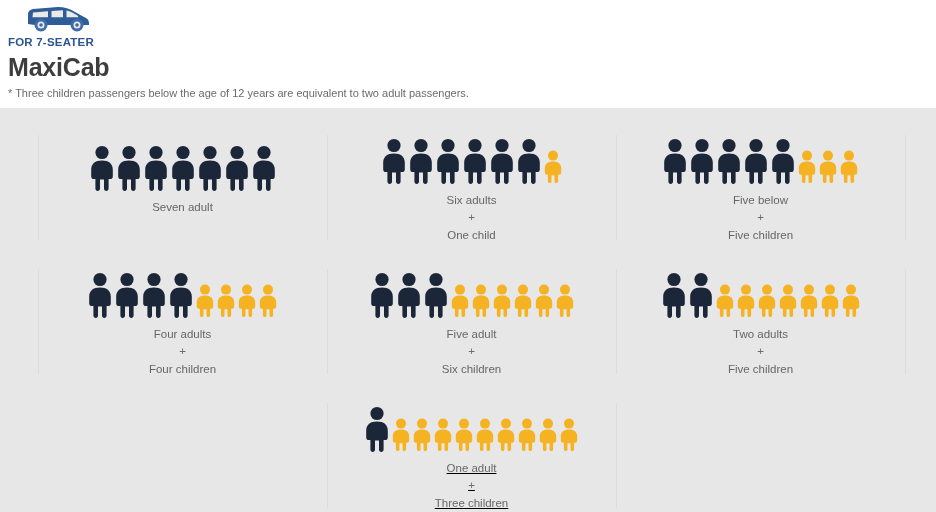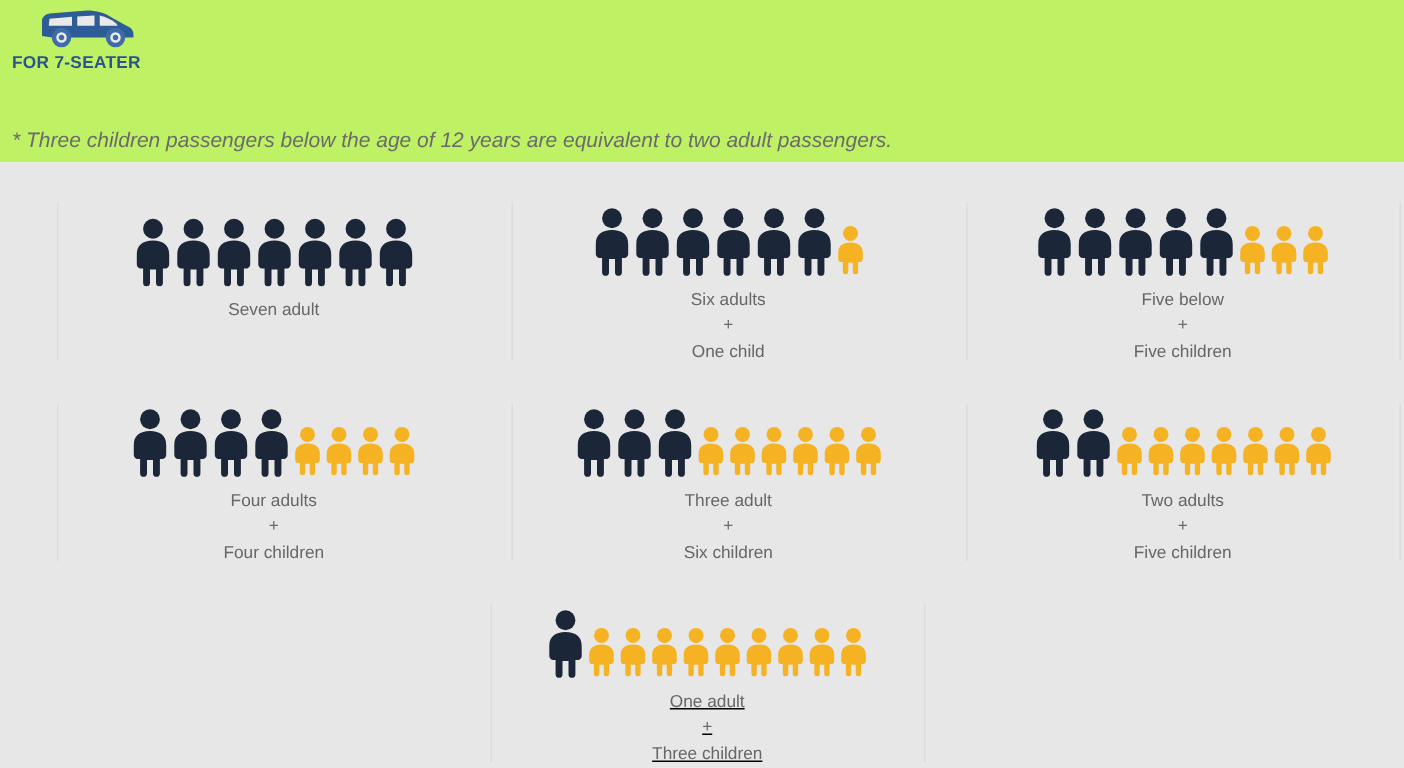--- a/index.html
+++ b/index.html
@@ -14,21 +14,21 @@
     overflow: hidden;
     position: relative;
   }
 
   
   .header {
     position: absolute;
     left: 0; top: 0;
     width: 936px;
     height: 108px;
-    background: #bef264;
+    background: #ffffff;
     padding: 0;
   }
   .badge-block {
     position: absolute;
     left: 8px;
     top: 4px;
     width: 96px;
     text-align: left;
   }
   .van-icon {
@@ -53,41 +53,39 @@
     font-size: 25px;
     font-weight: bold;
     color: #3d3d3d;
     letter-spacing: -.2px;
     line-height: 30px;
   }
   .footnote {
     position: absolute;
     left: 8px;
     top: 86px;
-    font-size: 14px;
-    font-style: italic;
+    font-size: 11px;
     color: #6b6b6b;
     line-height: 15px;
     white-space: nowrap;
   }
 
   
   .grid {
     position: absolute;
     left: 0;
     top: 110px;
     width: 936px;
     height: 402px;
   }
   .grid-row {
     position: relative;
     display: flex;
     width: 936px;
     height: 134px;
-    gap: 14px;
   }
   .cell {
     position: relative;
     flex: 0 0 289px;
     width: 289px;
     height: 134px;
     display: flex;
     flex-direction: column;
     align-items: center;
     justify-content: flex-start;
@@ -154,20 +152,21 @@
       <path d="M29.5 7 L41 6.3 L41 13.2 L29.5 13.2 Z" fill="#e9e9e9"></path>
       <path d="M44.5 6.4 C48.5 7.2 52 9 55.5 11.6 L56.5 13.2 L44.5 13.2 Z" fill="#e9e9e9"></path>
       <circle class="wheel" cx="19" cy="21" r="5"></circle>
       <circle class="wheel" cx="55" cy="21" r="5"></circle>
       <circle cx="19" cy="21" r="1.8" fill="#3f6ca8"></circle>
       <circle cx="55" cy="21" r="1.8" fill="#3f6ca8"></circle>
     </svg>
     <div class="badge-label">FOR 7-SEATER</div>
   </div>
 
+  <div class="main-title">MaxiCab</div>
   <div class="footnote">* Three children passengers below the age of 12 years are equivalent to two adult passengers.</div>
 </div>
 
 <div class="grid">
     <div class="grid-row">
       <div class="cell offset-first">
         <div class="figures">
           <svg class="fig adult" viewBox="0 0 26 46">
             <circle cx="13" cy="7.5" r="6.6" fill="#1b2638"></circle>
             <path d="M13 15.4 C6.2 15.4 2.2 18.6 2.2 24.6 L2.2 31.4 C2.2 33 3.4 34 4.8 34 L6.4 34 L6.4 43.6 C6.4 45 7.4 45.9 8.7 45.9 C10 45.9 11 45 11 43.6 L11 34.6 L15 34.6 L15 43.6 C15 45 16 45.9 17.3 45.9 C18.6 45.9 19.6 45 19.6 43.6 L19.6 34 L21.2 34 C22.6 34 23.8 33 23.8 31.4 L23.8 24.6 C23.8 18.6 19.8 15.4 13 15.4 Z" fill="#1b2638"></path>
@@ -355,21 +354,21 @@
           <svg class="fig child" viewBox="0 0 20 33">
             <circle cx="10" cy="5.6" r="5" fill="#f5b324"></circle>
             <path d="M10 11.6 C4.8 11.6 1.8 14 1.8 18.4 L1.8 22.6 C1.8 23.9 2.7 24.7 3.8 24.7 L4.9 24.7 L4.9 31.2 C4.9 32.3 5.7 33 6.7 33 C7.7 33 8.5 32.3 8.5 31.2 L8.5 25.2 L11.5 25.2 L11.5 31.2 C11.5 32.3 12.3 33 13.3 33 C14.3 33 15.1 32.3 15.1 31.2 L15.1 24.7 L16.2 24.7 C17.3 24.7 18.2 23.9 18.2 22.6 L18.2 18.4 C18.2 14 15.2 11.6 10 11.6 Z" fill="#f5b324"></path>
           </svg>
           <svg class="fig child" viewBox="0 0 20 33">
             <circle cx="10" cy="5.6" r="5" fill="#f5b324"></circle>
             <path d="M10 11.6 C4.8 11.6 1.8 14 1.8 18.4 L1.8 22.6 C1.8 23.9 2.7 24.7 3.8 24.7 L4.9 24.7 L4.9 31.2 C4.9 32.3 5.7 33 6.7 33 C7.7 33 8.5 32.3 8.5 31.2 L8.5 25.2 L11.5 25.2 L11.5 31.2 C11.5 32.3 12.3 33 13.3 33 C14.3 33 15.1 32.3 15.1 31.2 L15.1 24.7 L16.2 24.7 C17.3 24.7 18.2 23.9 18.2 22.6 L18.2 18.4 C18.2 14 15.2 11.6 10 11.6 Z" fill="#f5b324"></path>
           </svg>
         </div>
         <div class="caption">
-          <div>Three adult</div>
+          <div>Five adult</div>
           <div class="plus">+</div>
           <div>Six children</div>
         </div>
       </div>
       <div class="cell last">
         <div class="figures">
           <svg class="fig adult" viewBox="0 0 26 46">
             <circle cx="13" cy="7.5" r="6.6" fill="#1b2638"></circle>
             <path d="M13 15.4 C6.2 15.4 2.2 18.6 2.2 24.6 L2.2 31.4 C2.2 33 3.4 34 4.8 34 L6.4 34 L6.4 43.6 C6.4 45 7.4 45.9 8.7 45.9 C10 45.9 11 45 11 43.6 L11 34.6 L15 34.6 L15 43.6 C15 45 16 45.9 17.3 45.9 C18.6 45.9 19.6 45 19.6 43.6 L19.6 34 L21.2 34 C22.6 34 23.8 33 23.8 31.4 L23.8 24.6 C23.8 18.6 19.8 15.4 13 15.4 Z" fill="#1b2638"></path>
           </svg>

